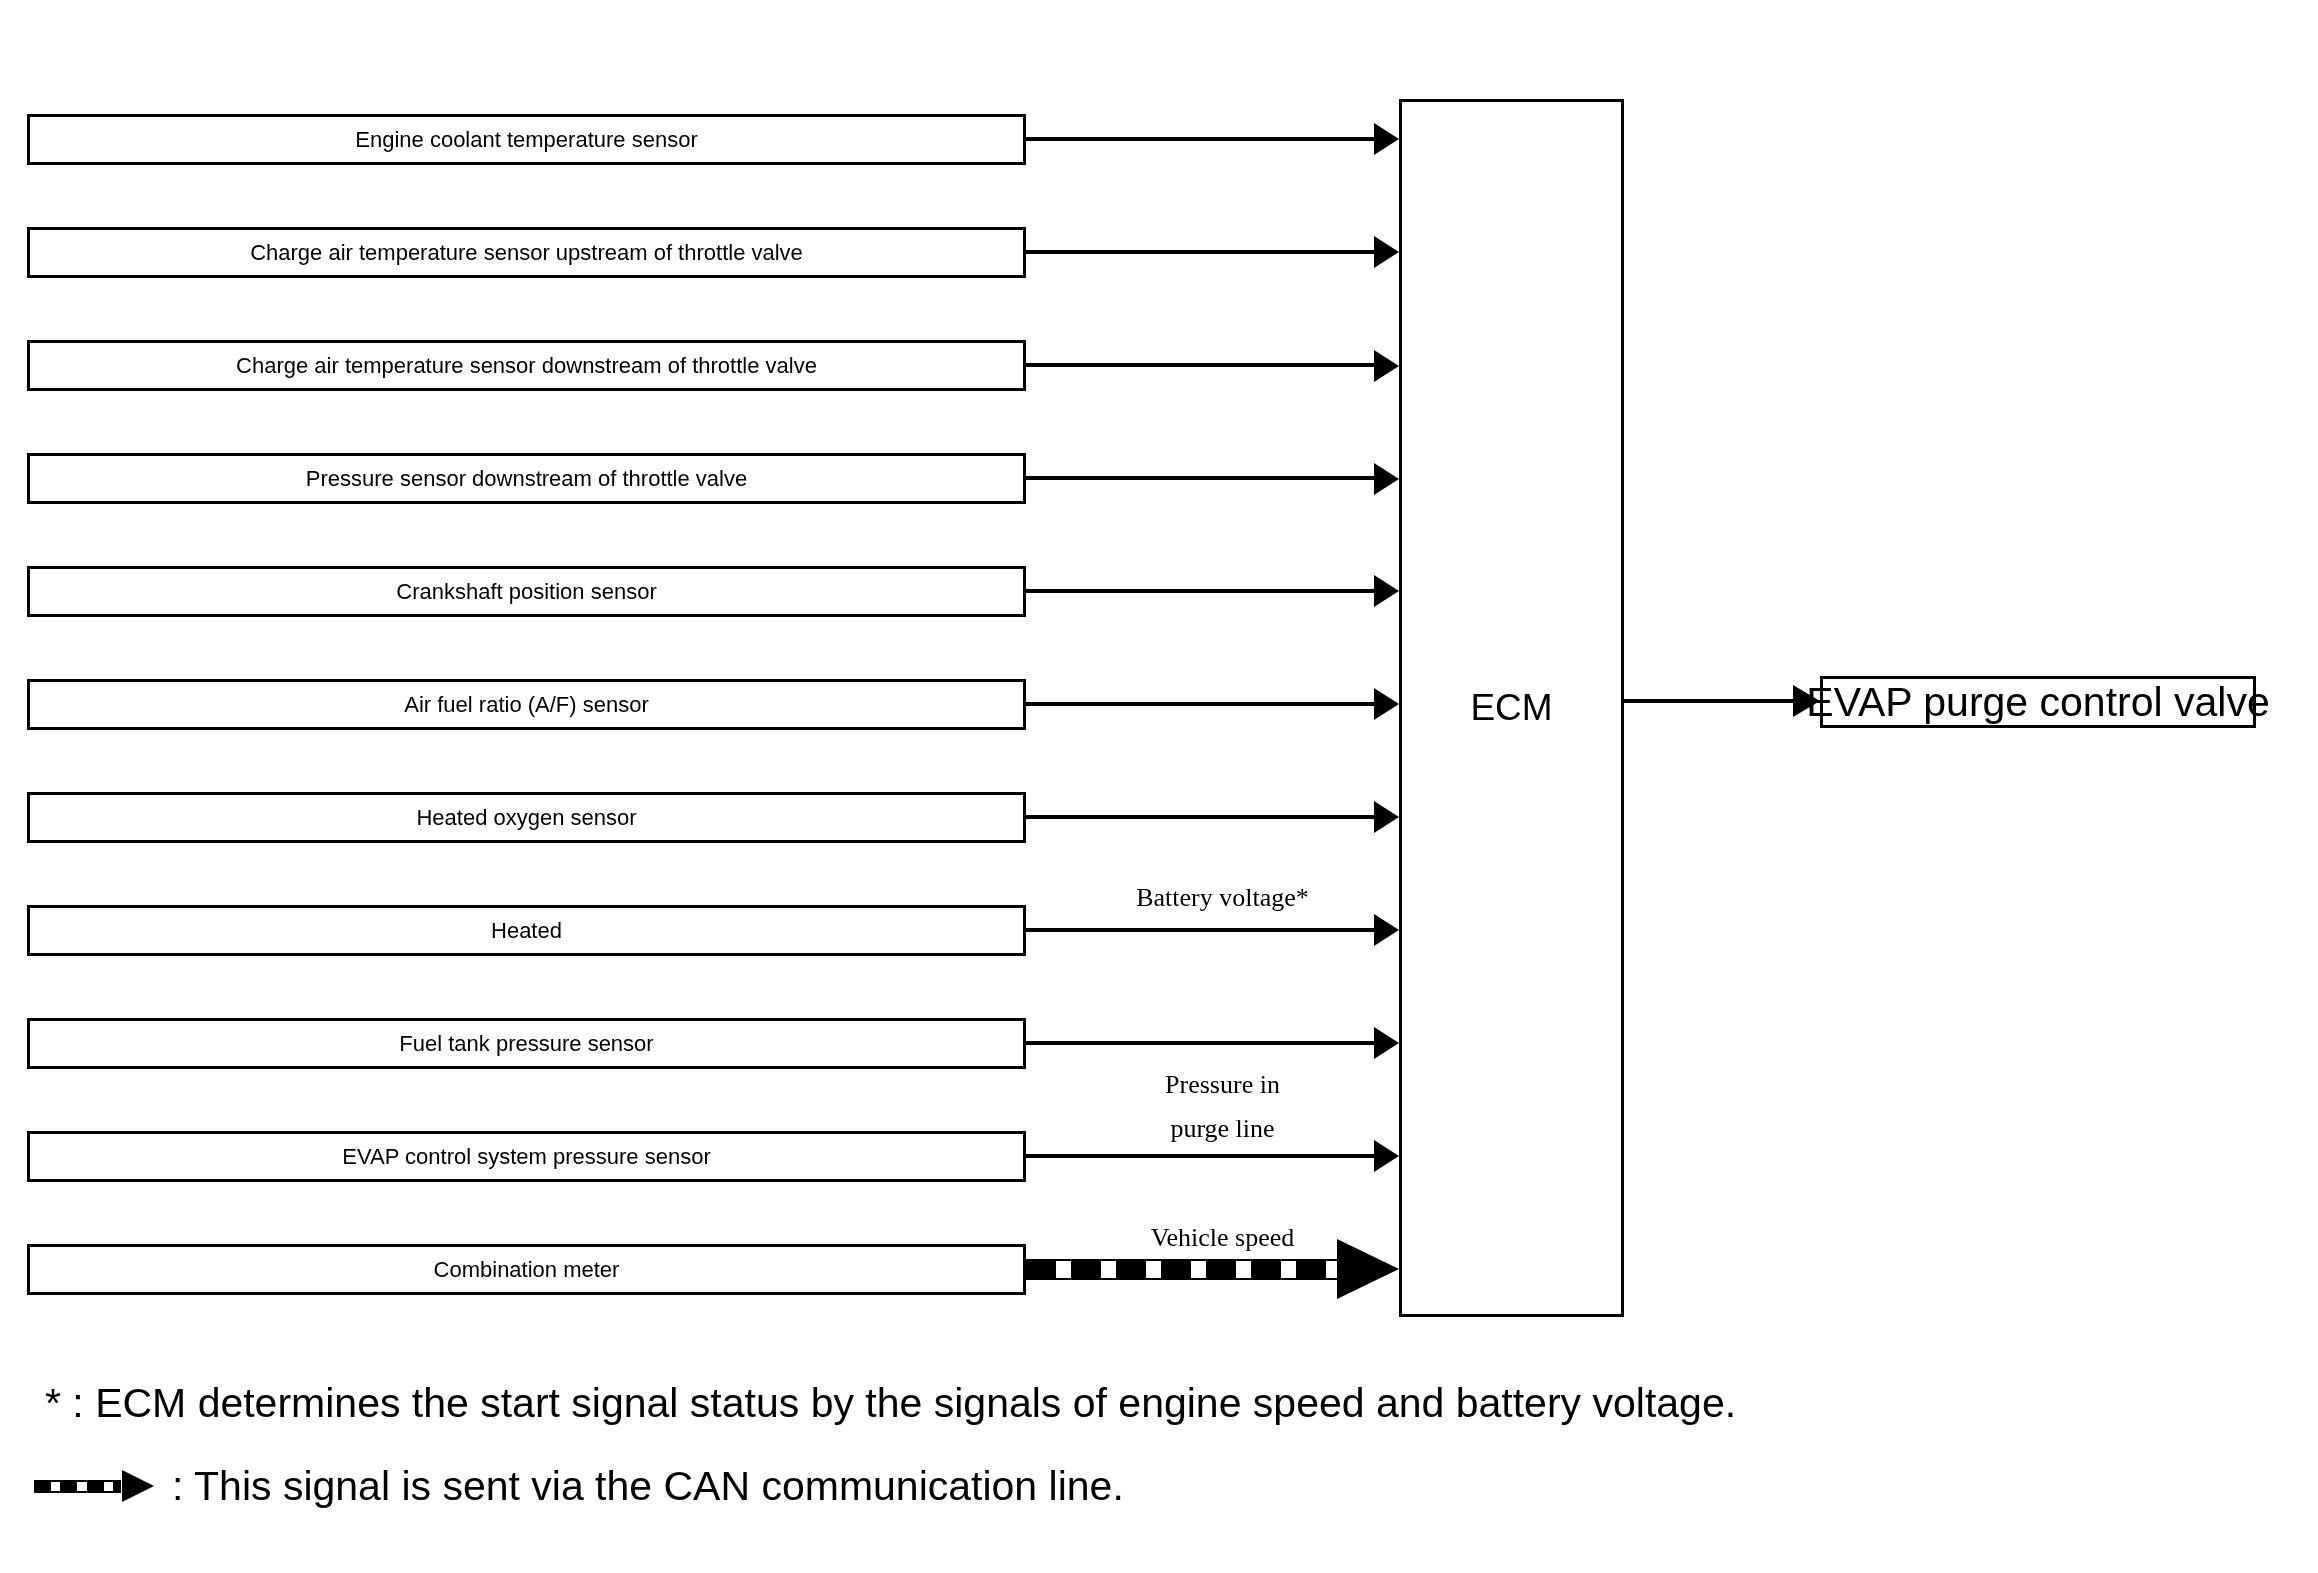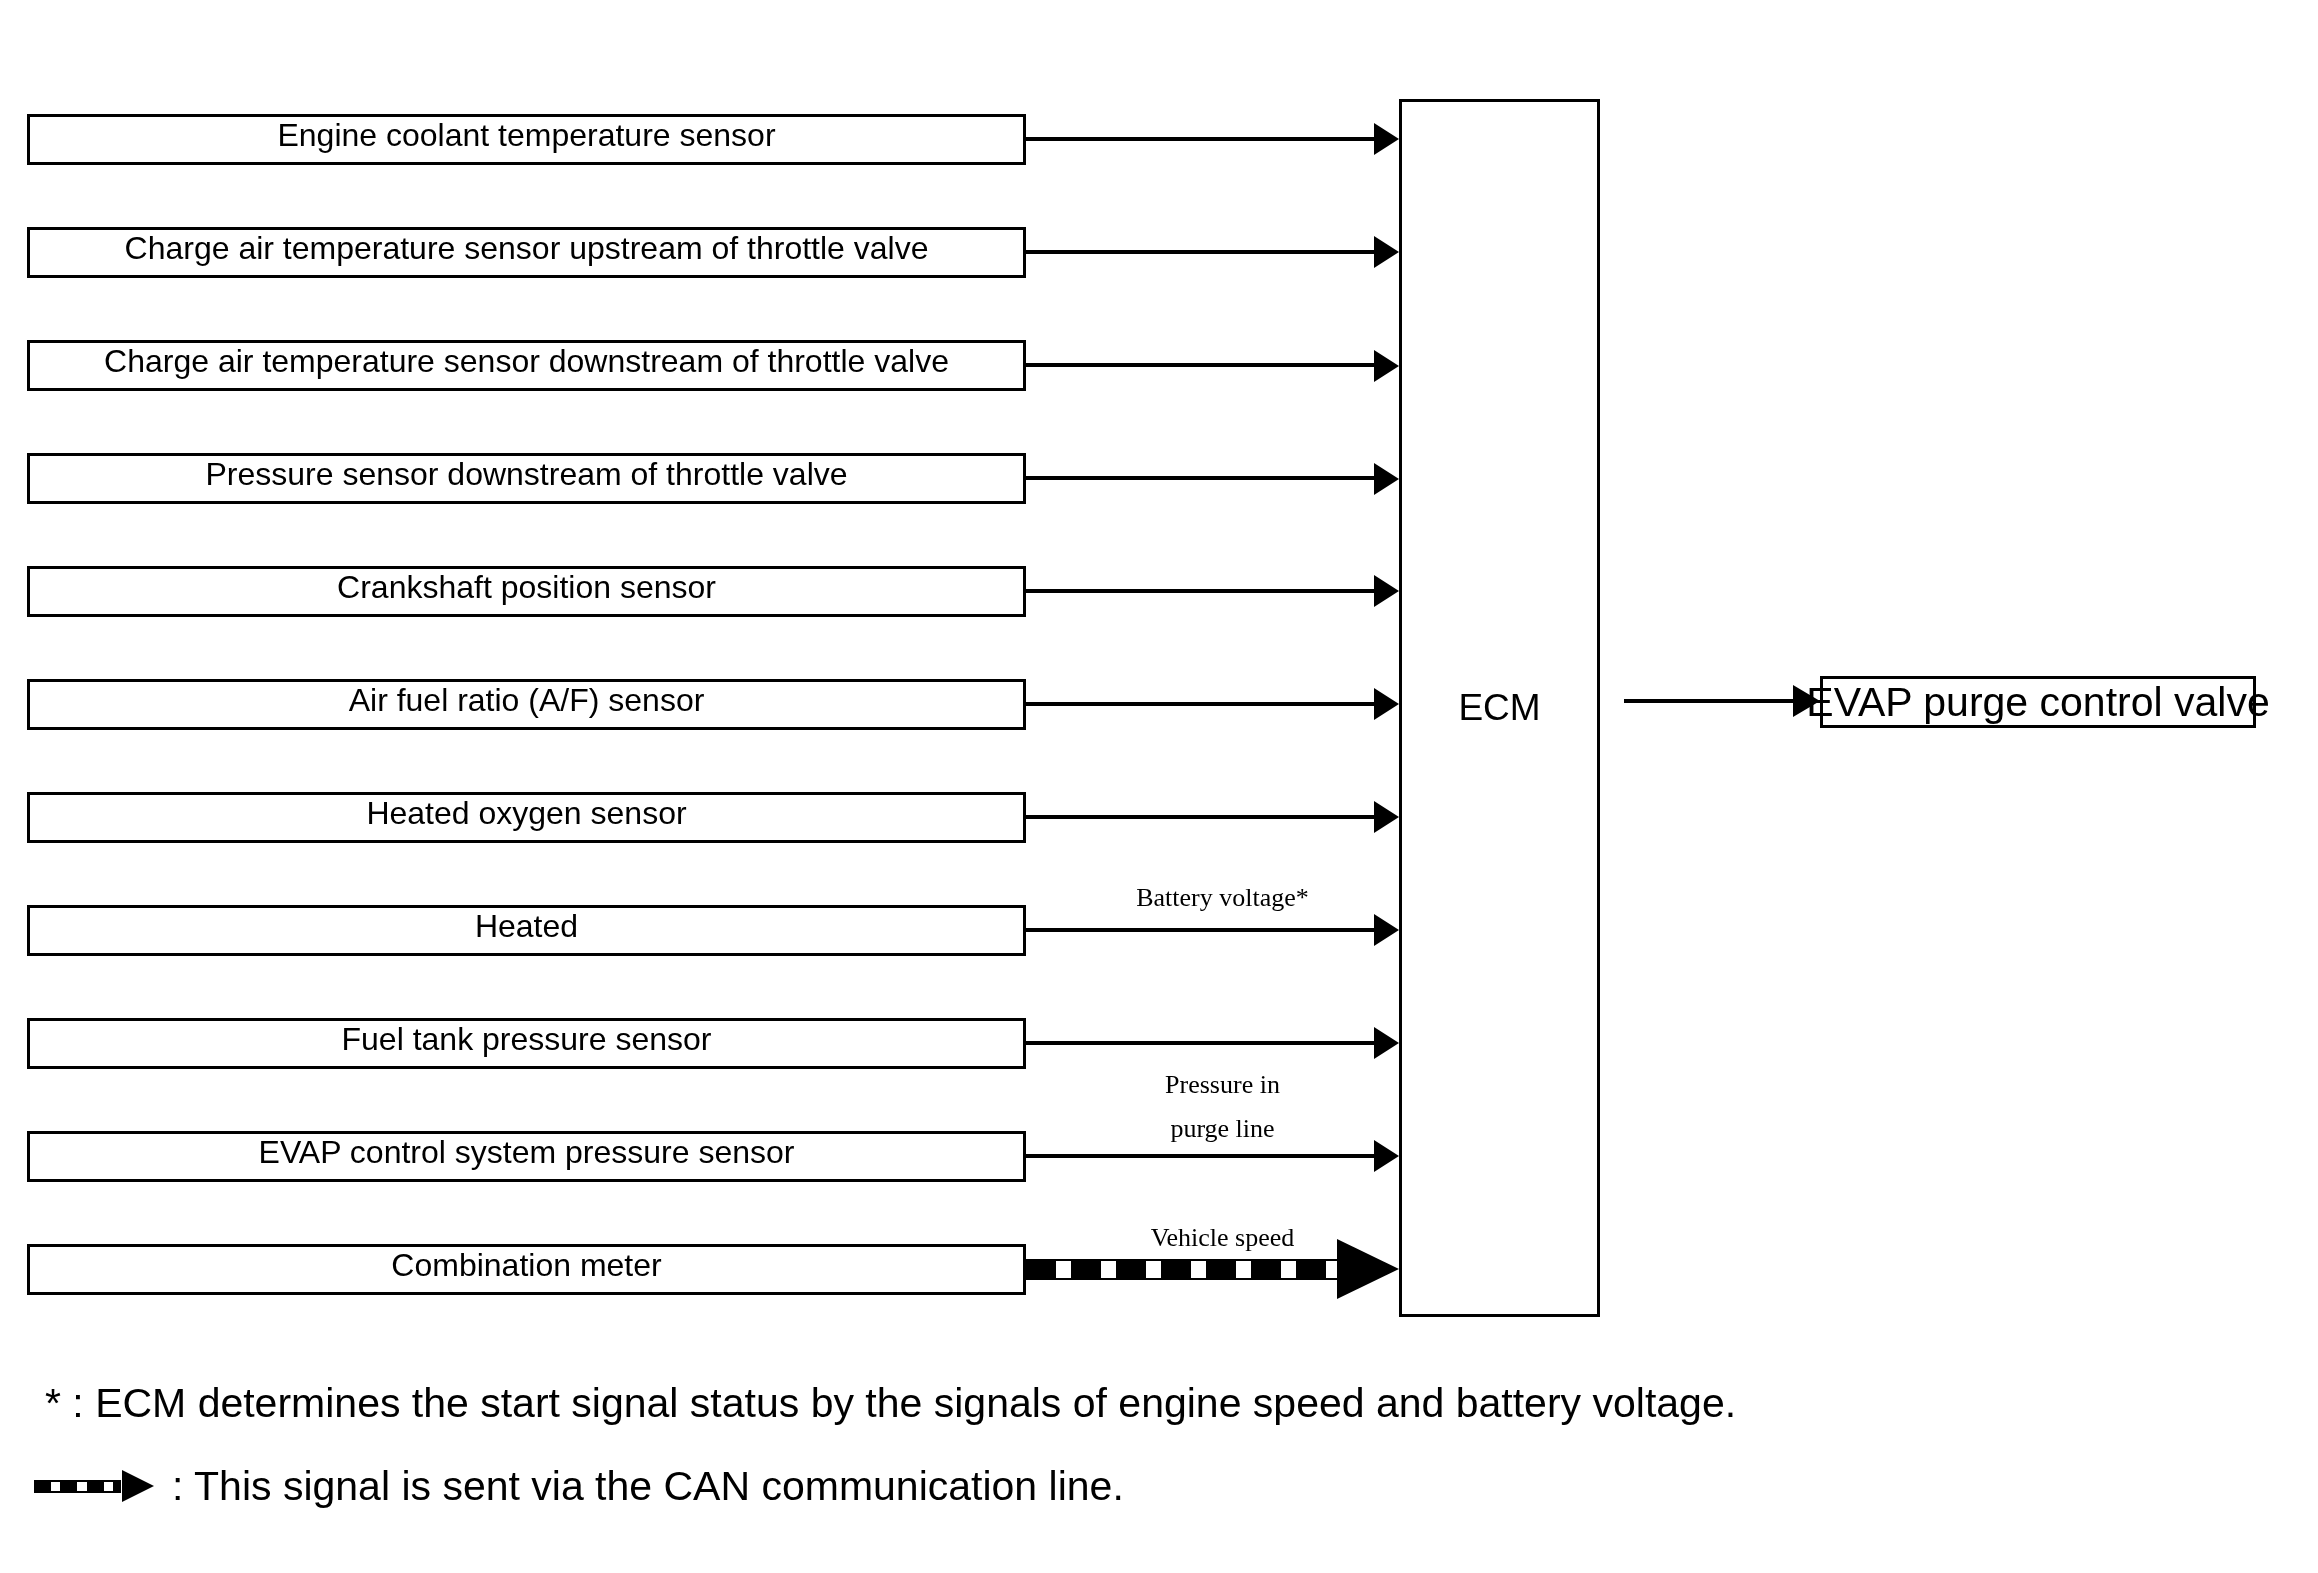--- a/index.html
+++ b/index.html
@@ -15,22 +15,23 @@
   }
   
   .sbox {
     position: absolute;
     left: 27px;
     width: 999px;
     height: 51px;
     border: 3.4px solid #000;
     background: #fff;
     display: flex;
+    align-items: center;
     justify-content: center;
-    font-size: 32px;
+    font-size: 22px;
     white-space: nowrap;
   }
   
   .aline {
     position: absolute;
     left: 1026px;
     width: 348px;
     height: 4px;
     background: #000;
   }
@@ -60,21 +61,21 @@
     width: 0; height: 0;
     border-left: 62px solid #000;
     border-top: 30px solid transparent;
     border-bottom: 30px solid transparent;
   }
   
   .ecm {
     position: absolute;
     left: 1399px;
     top: 99px;
-    width: 201px;
+    width: 225px;
     height: 1218px;
     border: 3.4px solid #000;
     background: #fff;
     display: flex;
     align-items: center;
     justify-content: center;
     font-size: 37px;
   }
   
   .outline {

